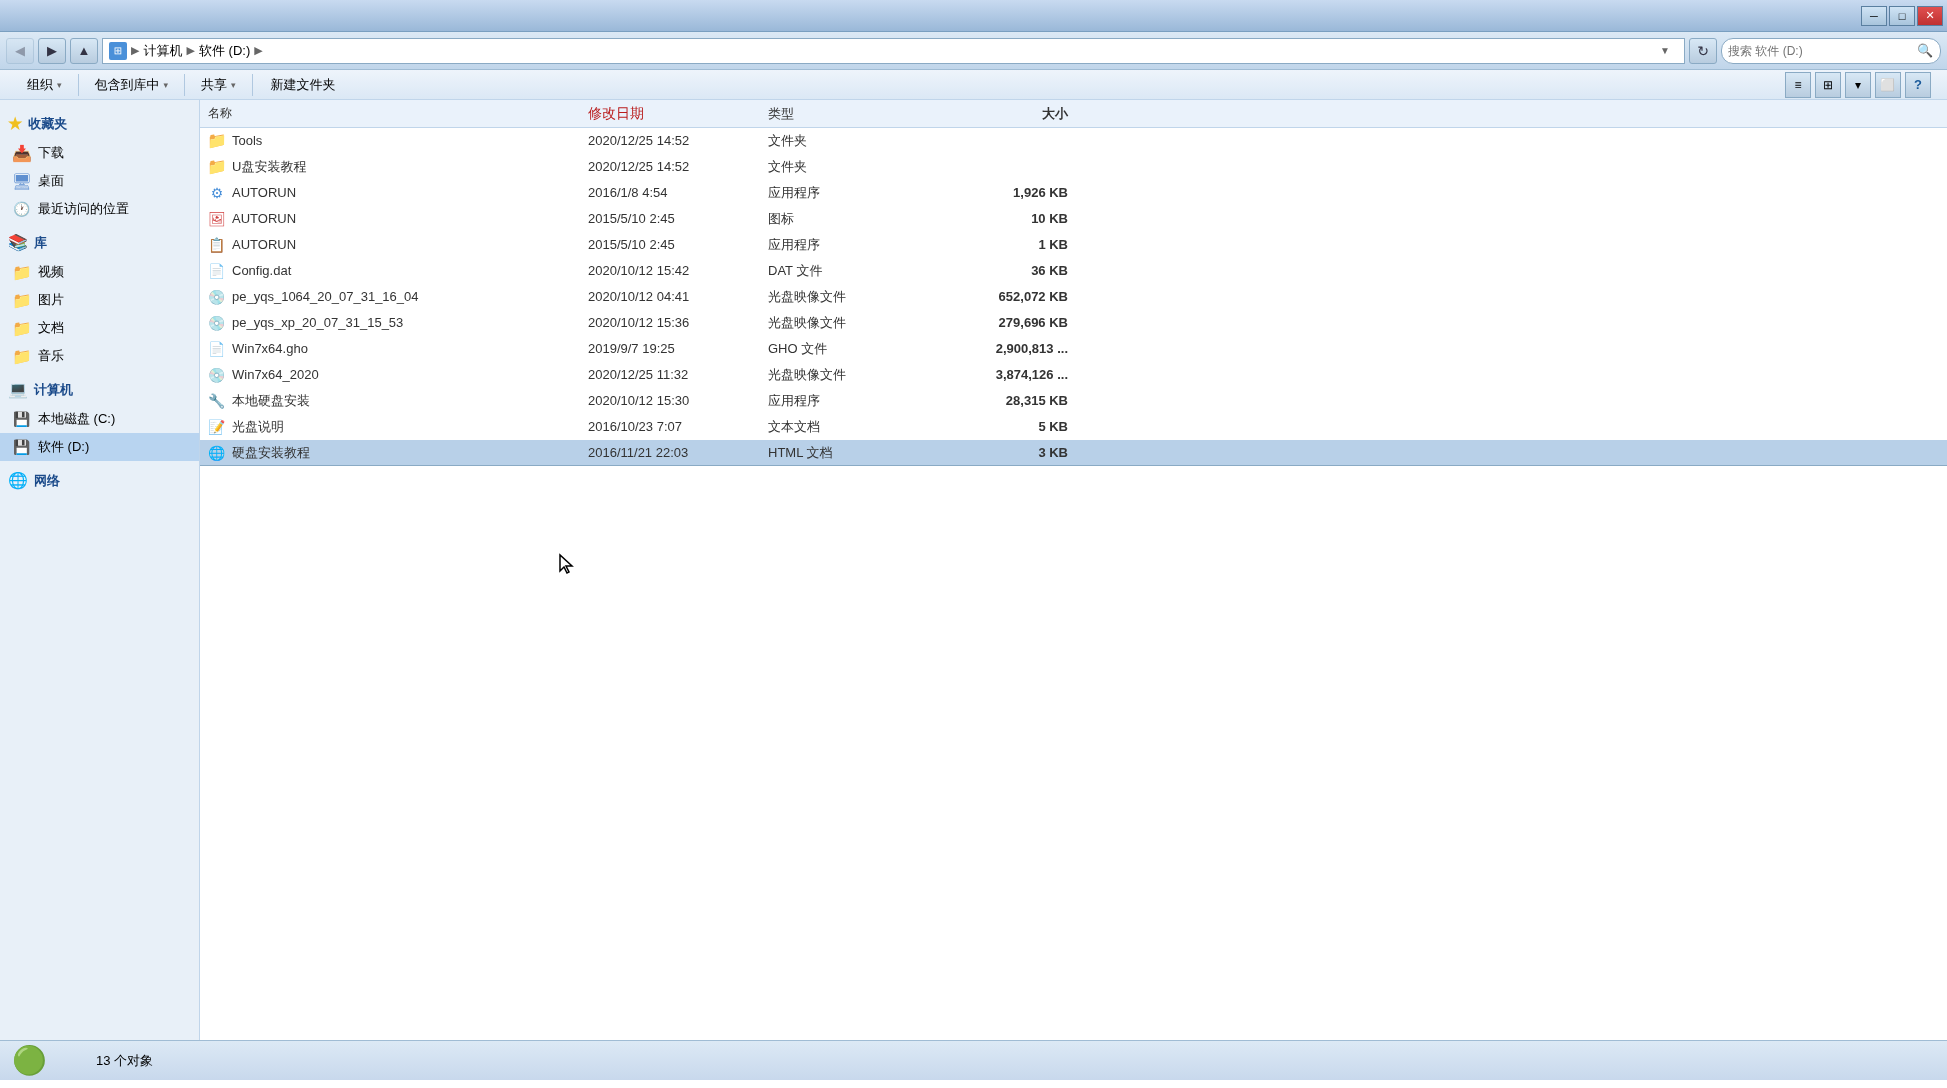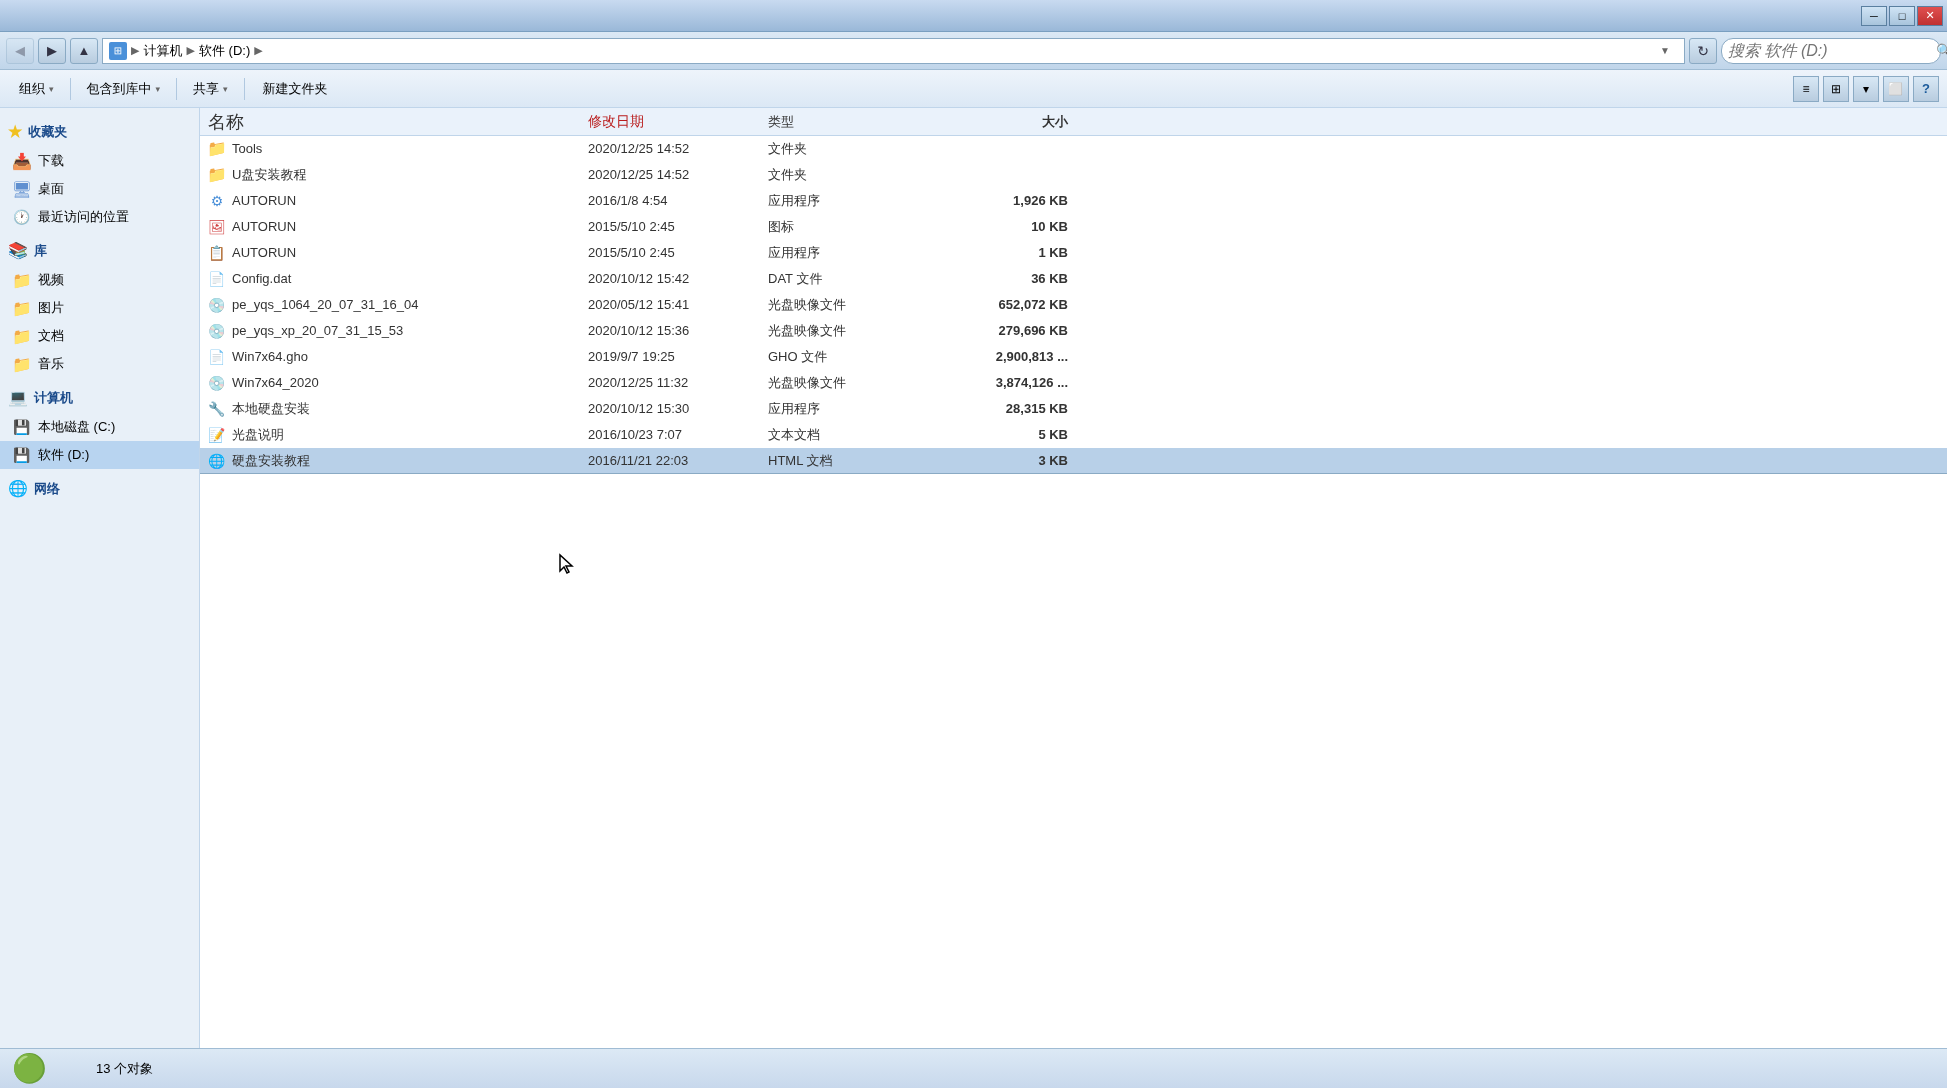--- a/index.html
+++ b/index.html
@@ -119,38 +119,37 @@
       background: #fff;
       display: flex;
       align-items: center;
       padding: 0 6px;
       border-radius: 12px;
     }
     .search-box input {
       border: none;
       outline: none;
       flex: 1;
-      font-size: 16px;
+      font-size: 12px;
       color: #999;
       background: transparent;
-      font-style: italic;
     }
     .search-icon-btn {
       cursor: pointer;
       color: #666;
       font-size: 13px;
     }
 
     
     .toolbar {
-      height: 38px;
+      height: 30px;
       background: linear-gradient(to bottom, #eef4fb, #dbe8f5);
       display: flex;
       align-items: center;
-      padding: 0 8px;
+      padding: 0 16px;
       gap: 1px;
       border-bottom: 1px solid #c0d5ea;
     }
     .toolbar-btn {
       height: 28px;
       padding: 0 10px;
       background: transparent;
       border: 1px solid transparent;
       border-radius: 3px;
       cursor: pointer;
@@ -272,21 +271,21 @@
     .file-list-header {
       display: flex;
       align-items: center;
       height: 28px;
       background: #eaf2fb;
       border-bottom: 1px solid #c0d5ea;
       padding: 0 8px;
       position: sticky;
       top: 0;
     }
-    .col-name { flex: 0 0 380px; font-size: 18px; color: #333; font-weight: normal; }
+    .col-name { flex: 0 0 380px; font-size: 12px; color: #333; font-weight: normal; }
     .col-date { flex: 0 0 180px; font-size: 14px; color: #b91c1c; font-weight: normal; }
     .col-type { flex: 0 0 160px; font-size: 13px; color: #333; font-weight: normal; }
     .col-size { flex: 0 0 140px; font-size: 13px; color: #333; text-align: right; font-weight: bold; }
 
     .file-row {
       display: flex;
       align-items: center;
       height: 26px;
       padding: 0 8px;
       cursor: pointer;
@@ -573,21 +572,21 @@
     <div class="col-type">DAT 文件</div>
     <div class="col-size">36 KB</div>
   </div>
         <div class="file-row">
     <div class="col-name">
       <div class="file-icon">
               <span style="color:#8040b0;font-size:14px;">💿</span>
             </div>
       <span>pe_yqs_1064_20_07_31_16_04</span>
     </div>
-    <div class="col-date">2020/05/12 15:41</div>
+    <div class="col-date">2020/10/12 04:41</div>
     <div class="col-type">光盘映像文件</div>
     <div class="col-size">652,072 KB</div>
   </div>
         <div class="file-row">
     <div class="col-name">
       <div class="file-icon">
               <span style="color:#8040b0;font-size:14px;">💿</span>
             </div>
       <span>pe_yqs_xp_20_07_31_15_53</span>
     </div>

